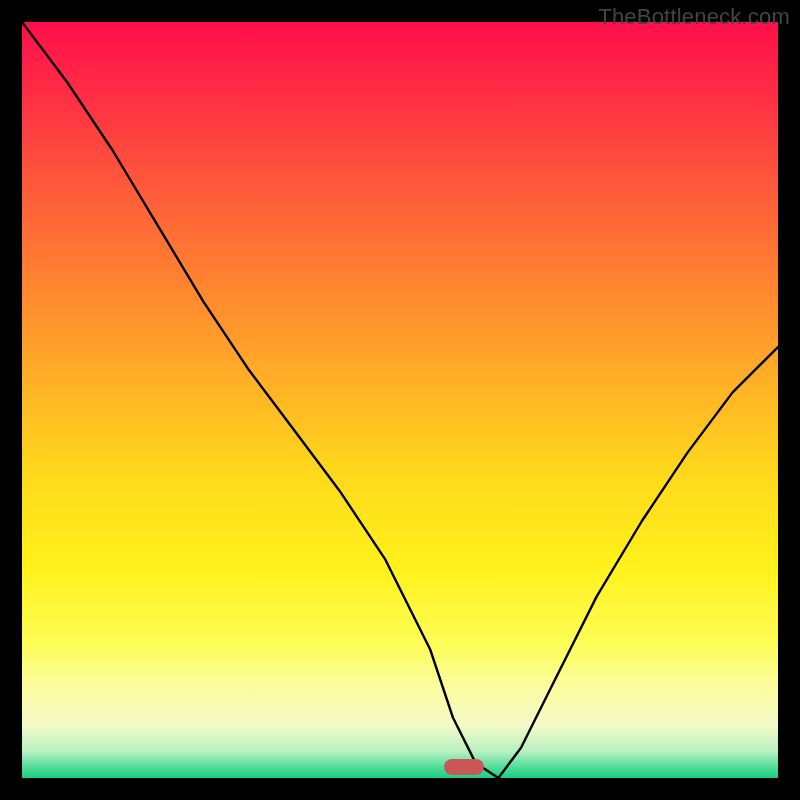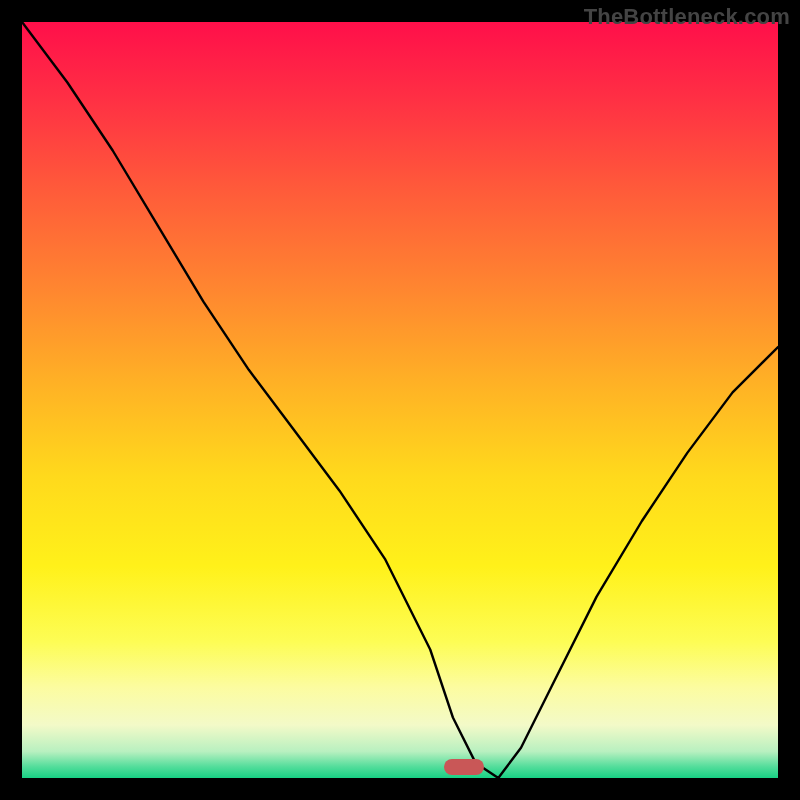--- a/index.html
+++ b/index.html
@@ -16,21 +16,21 @@
     width: 800px;
     height: 800px;
     background: #000;
   }
   .watermark {
     position: absolute;
     top: 4px;
     right: 10px;
     color: #444;
     font-size: 22px;
-    font-weight: 700;
+    font-weight: 400;
     letter-spacing: 0.2px;
     z-index: 10;
   }
   .plot-area {
     position: absolute;
     left: 22px;
     top: 22px;
     width: 756px;
     height: 756px;
   }

